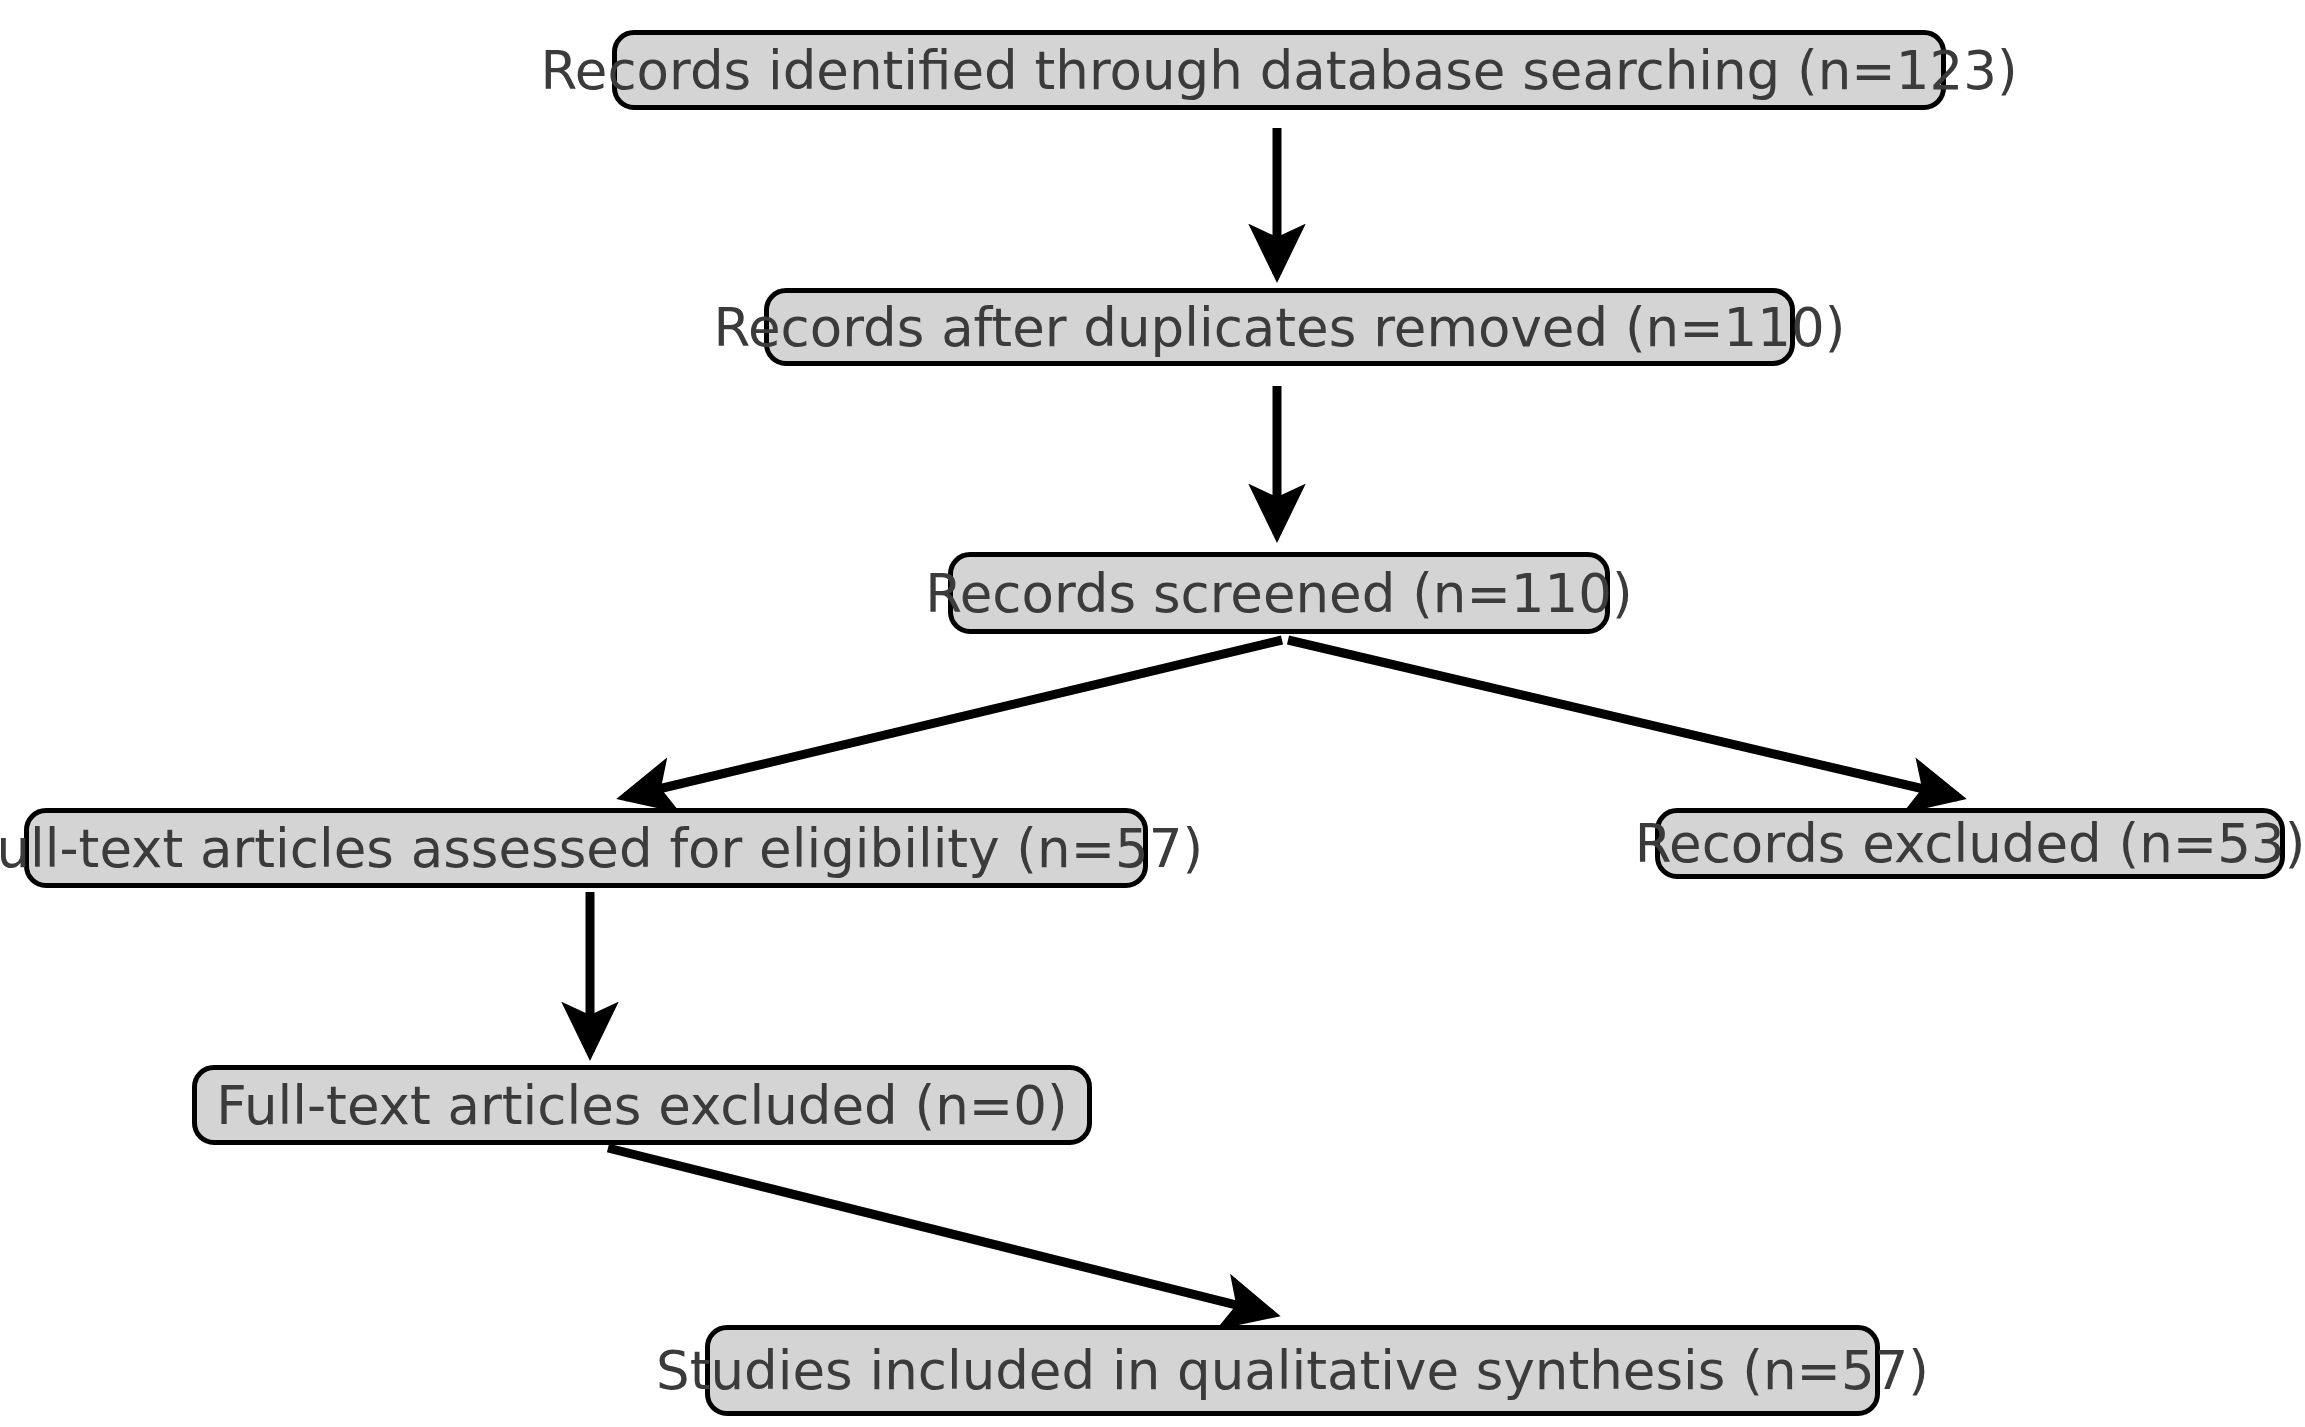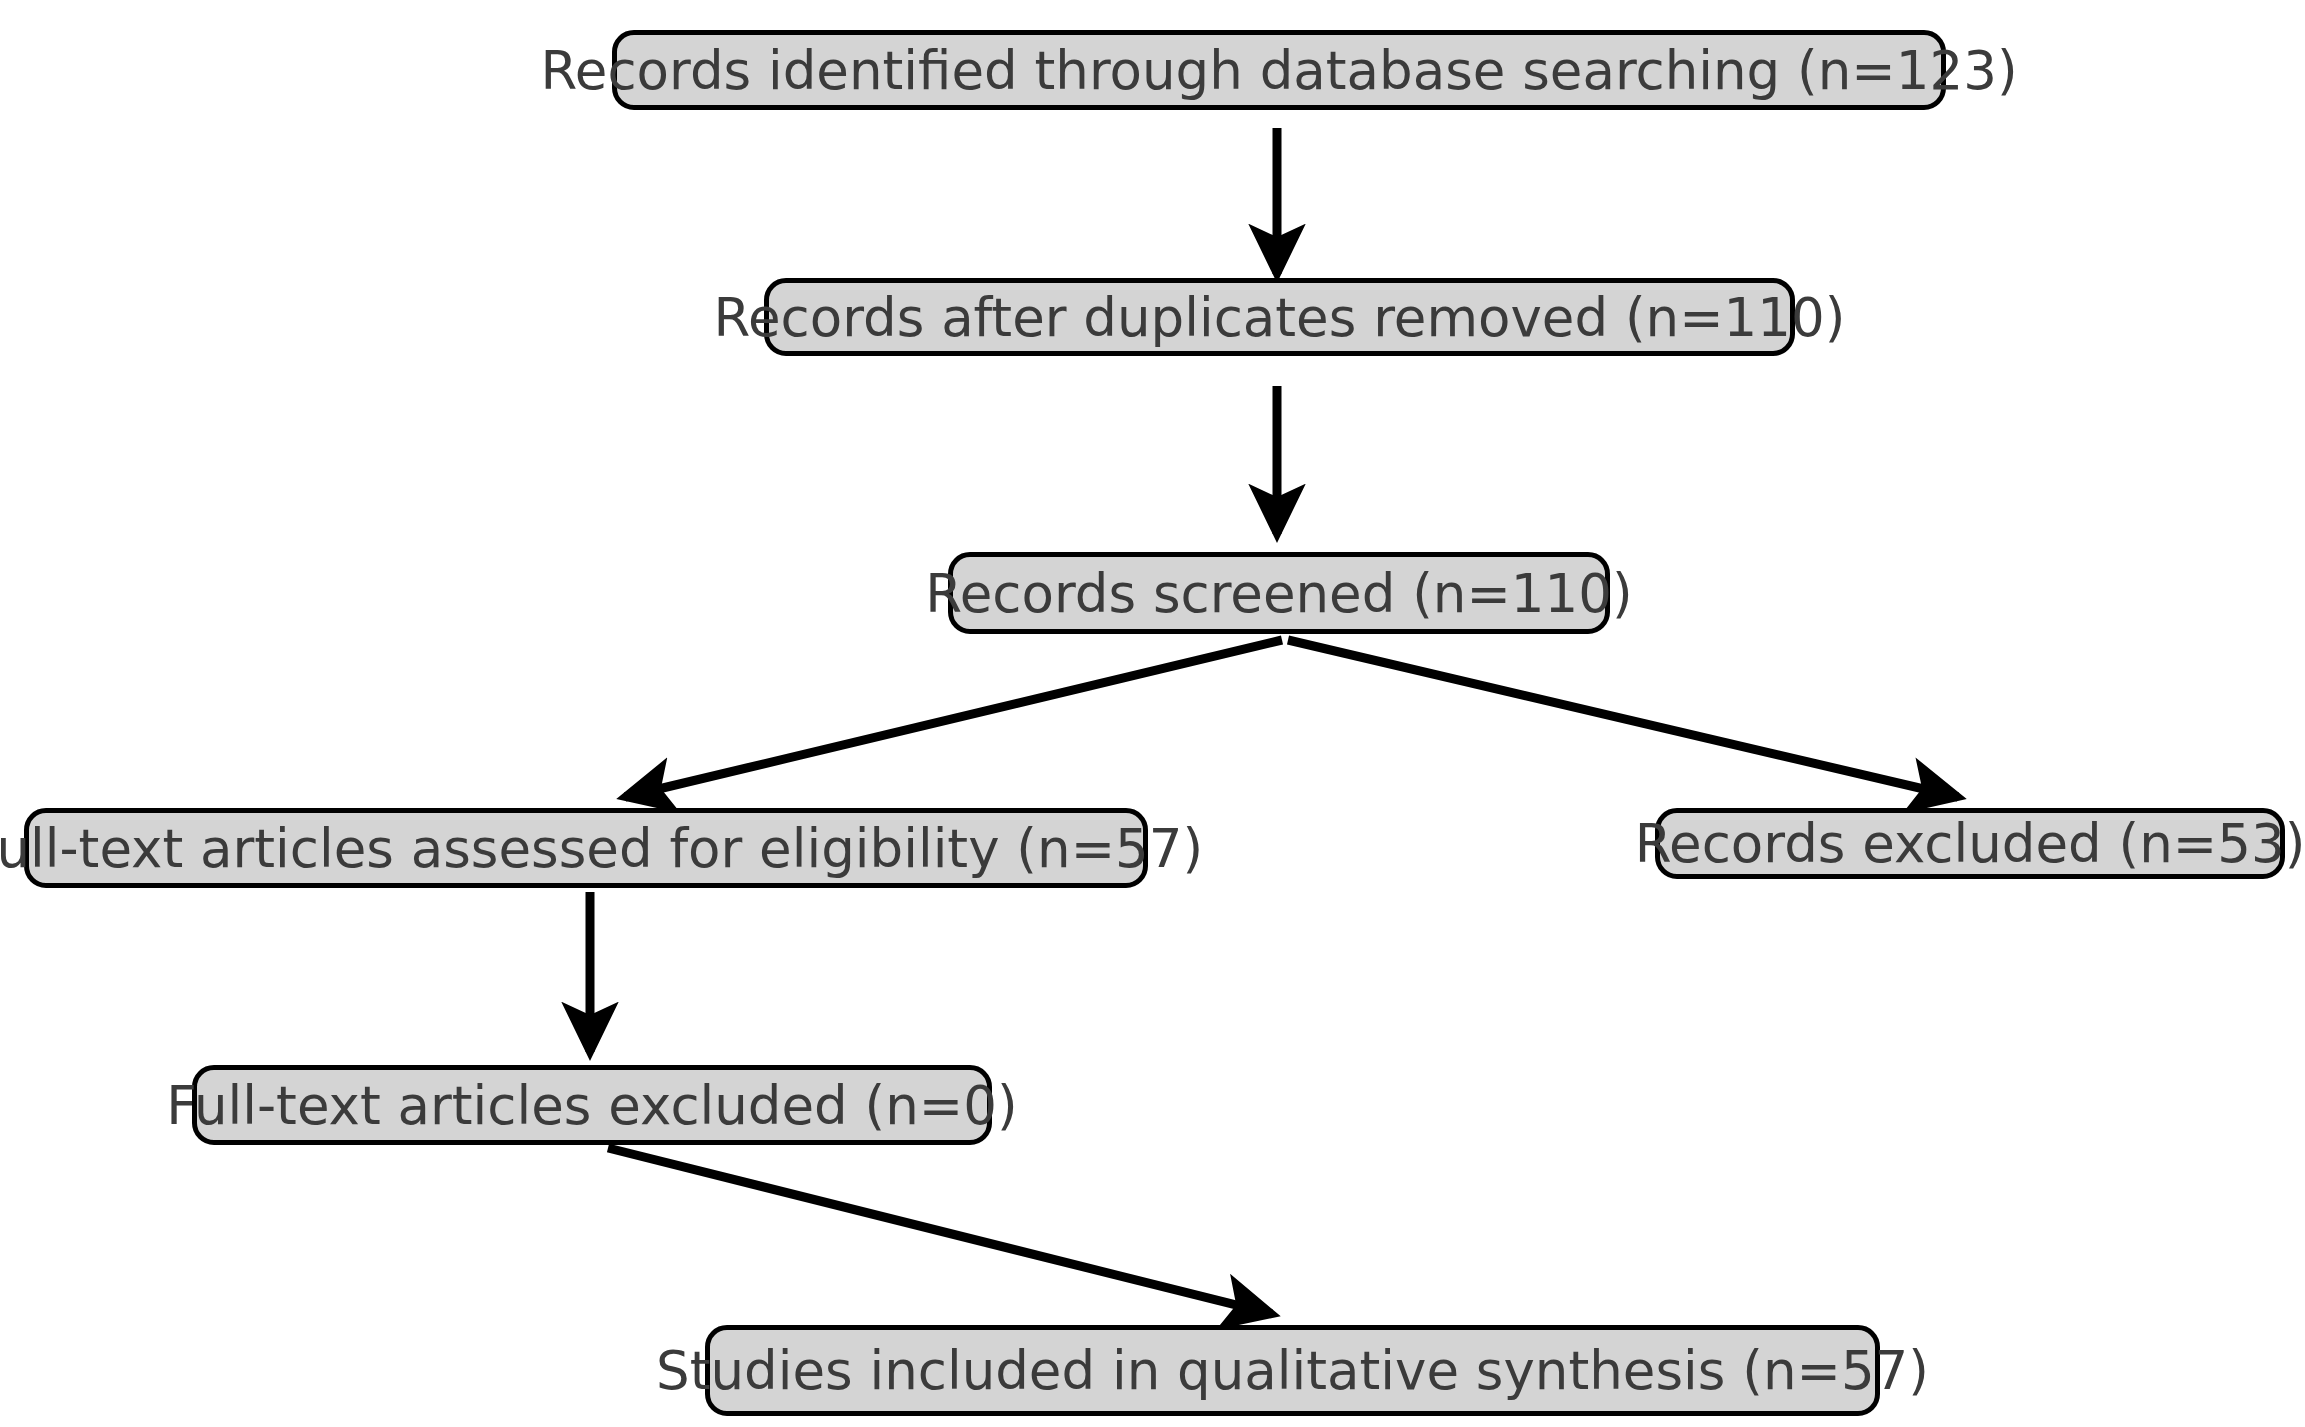--- a/index.html
+++ b/index.html
@@ -66,37 +66,37 @@
 
     <line x1="590" y1="892" x2="590" y2="1052" stroke="#000000" stroke-width="9" marker-end="url(#arrowhead)"></line>
 
     <line x1="608" y1="1148" x2="1272" y2="1314" stroke="#000000" stroke-width="9" marker-end="url(#arrowhead)"></line>
   </svg>
 
   <div class="node" style="left:612px; top:30px; width:1334px; height:80px;">
     <span class="node-label">Records identified through database searching (n=123)</span>
   </div>
 
-  <div class="node" style="left:764px; top:278px; width:1031px; height:78px;">
+  <div class="node" style="left:764px; top:288px; width:1031px; height:78px;">
     <span class="node-label">Records after duplicates removed (n=110)</span>
   </div>
 
   <div class="node" style="left:948px; top:552px; width:662px; height:82px;">
     <span class="node-label">Records screened (n=110)</span>
   </div>
 
   <div class="node" style="left:24px; top:808px; width:1124px; height:80px;">
     <span class="node-label">Full-text articles assessed for eligibility (n=57)</span>
   </div>
 
   <div class="node" style="left:1655px; top:808px; width:630px; height:71px;">
     <span class="node-label">Records excluded (n=53)</span>
   </div>
 
-  <div class="node" style="left:192px; top:1065px; width:800px; height:80px;">
+  <div class="node" style="left:192px; top:1065px; width:900px; height:80px;">
     <span class="node-label">Full-text articles excluded (n=0)</span>
   </div>
 
   <div class="node" style="left:705px; top:1325px; width:1175px; height:91px;">
     <span class="node-label">Studies included in qualitative synthesis (n=57)</span>
   </div>
 
 </div>
 
 </body></html>

